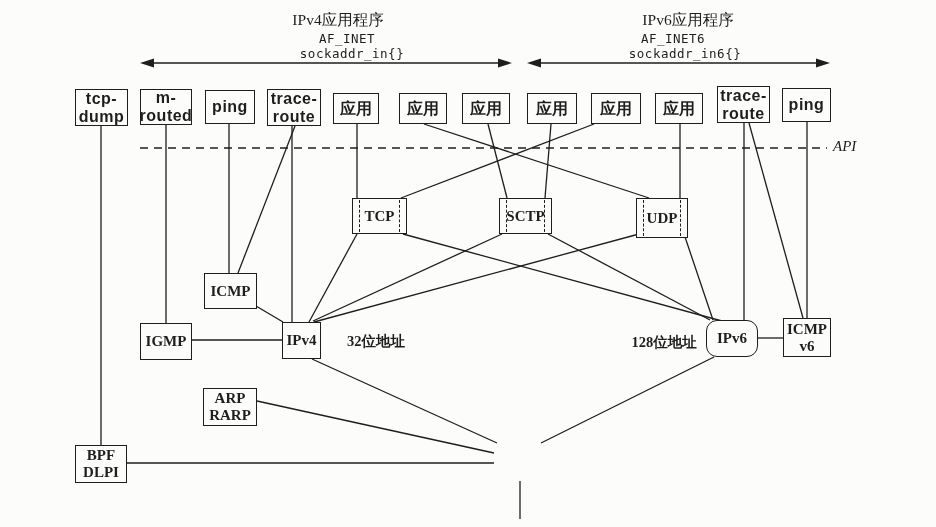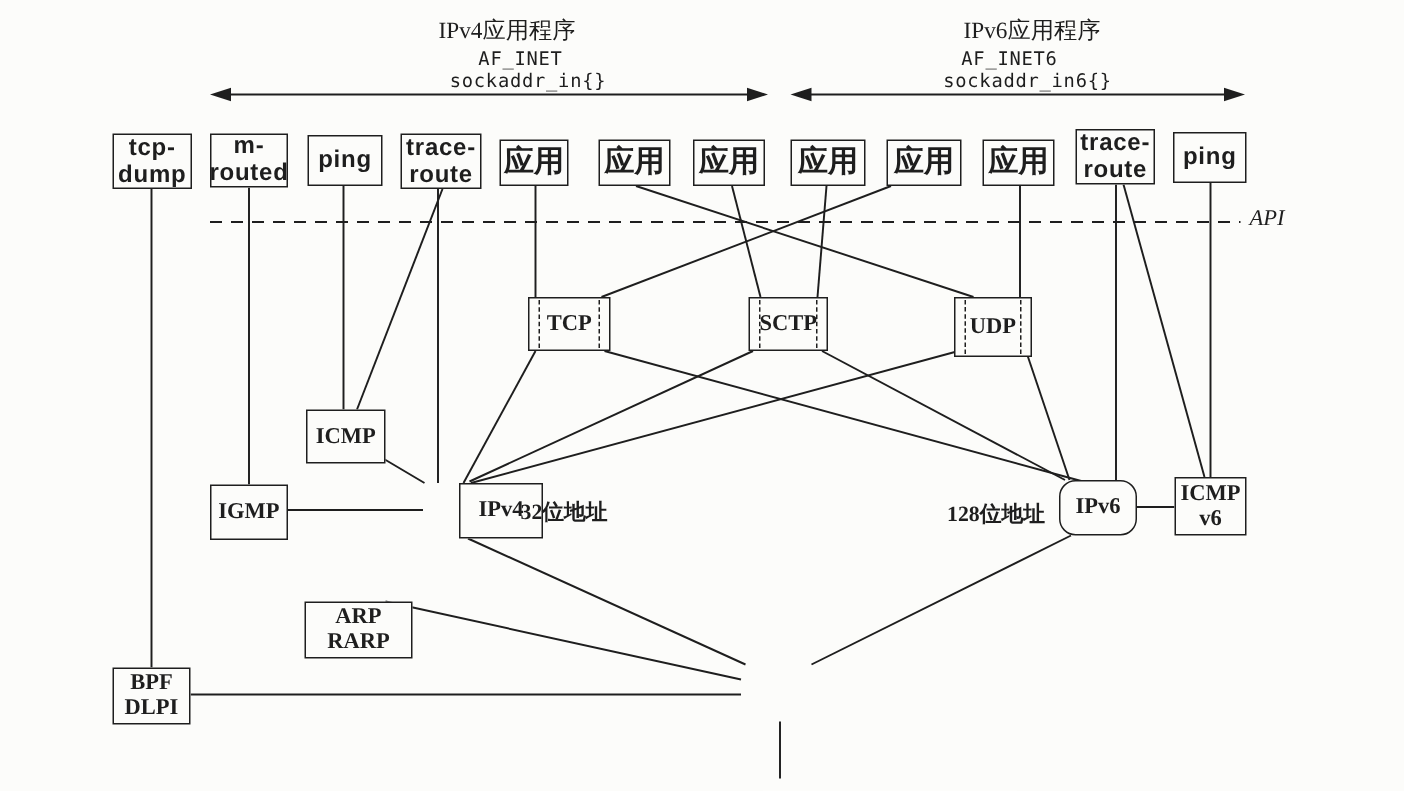--- a/index.html
+++ b/index.html
@@ -11,21 +11,21 @@
   #edges-svg{position:absolute;left:0;top:0;}
   #nodes-layer{position:absolute;left:0;top:0;width:100%;height:100%;}
   .node{
     position:absolute;box-sizing:border-box;border:1.6px solid #1e1e1e;
     background:#fcfcfa;display:flex;flex-direction:column;align-items:center;
     justify-content:center;line-height:1.12;text-align:center;z-index:2;
   }
   .node .nl{white-space:nowrap;}
   .f-mono{font-family:Liberation Sans, sans-serif;font-size:16px;font-weight:600;letter-spacing:0.5px;}
   .f-serif{font-family:"Liberation Serif","DejaVu Serif",serif;font-size:15px;font-weight:600;}
-  .f-cjk{font-family:"Liberation Serif","DejaVu Serif",serif;font-size:20px;font-weight:600;}
+  .f-cjk{font-family:"Liberation Serif","DejaVu Serif",serif;font-size:16px;font-weight:600;}
   .dashv{position:absolute;top:1px;bottom:1px;width:0;border-left:1.5px dashed #1e1e1e;}
   .dashv-l{left:6px;} .dashv-r{right:6px;}
   .hdr{position:absolute;transform:translateX(-50%);white-space:nowrap;z-index:3;}
   .hdr-title{font-size:15.5px;font-weight:400;}
   .hdr-mono{font-family:"DejaVu Sans Mono","Liberation Mono",monospace;font-size:12.5px;font-weight:400;letter-spacing:0.5px;}
   .note{position:absolute;transform:translateX(-50%);white-space:nowrap;font-size:14.5px;font-weight:600;z-index:3;}
   #api-label{
     position:absolute;left:833px;top:138px;font-style:italic;font-size:15px;
     font-family:"Liberation Serif","DejaVu Serif",serif;z-index:3;
   }
@@ -126,31 +126,31 @@
         <div class="nl">UDP</div>
         <span class="dashv dashv-l"></span>
         <span class="dashv dashv-r"></span>
       </div>
       <div class="node f-serif" style="left: 204px; top: 273px; width: 53px; height: 36px;">
         <div class="nl">ICMP</div>
       </div>
       <div class="node f-serif" style="left: 140px; top: 323px; width: 52px; height: 37px;">
         <div class="nl">IGMP</div>
       </div>
-      <div class="node f-serif" style="left: 282px; top: 322px; width: 56px; height: 37px; margin-left: 24px;">
+      <div class="node f-serif" style="left: 282px; top: 322px; width: 39px; height: 37px;">
         <div class="nl">IPv4</div>
       </div>
       <div class="node f-serif" style="left: 706px; top: 320px; width: 52px; height: 37px; border-radius: 11px;">
         <div class="nl">IPv6</div>
       </div>
       <div class="node f-serif" style="left: 783px; top: 318px; width: 48px; height: 39px;">
         <div class="nl">ICMP</div>
         <div class="nl">v6</div>
       </div>
-      <div class="node f-serif" style="left: 203px; top: 401px; width: 72px; height: 38px;">
+      <div class="node f-serif" style="left: 203px; top: 388px; width: 54px; height: 38px;">
         <div class="nl">ARP</div>
         <div class="nl">RARP</div>
       </div>
       <div class="node f-serif" style="left: 75px; top: 445px; width: 52px; height: 38px;">
         <div class="nl">BPF</div>
         <div class="nl">DLPI</div>
       </div>
     </div>
 
   <div class="hdr hdr-title" style="left:338px;top:10px">IPv4应用程序</div>

